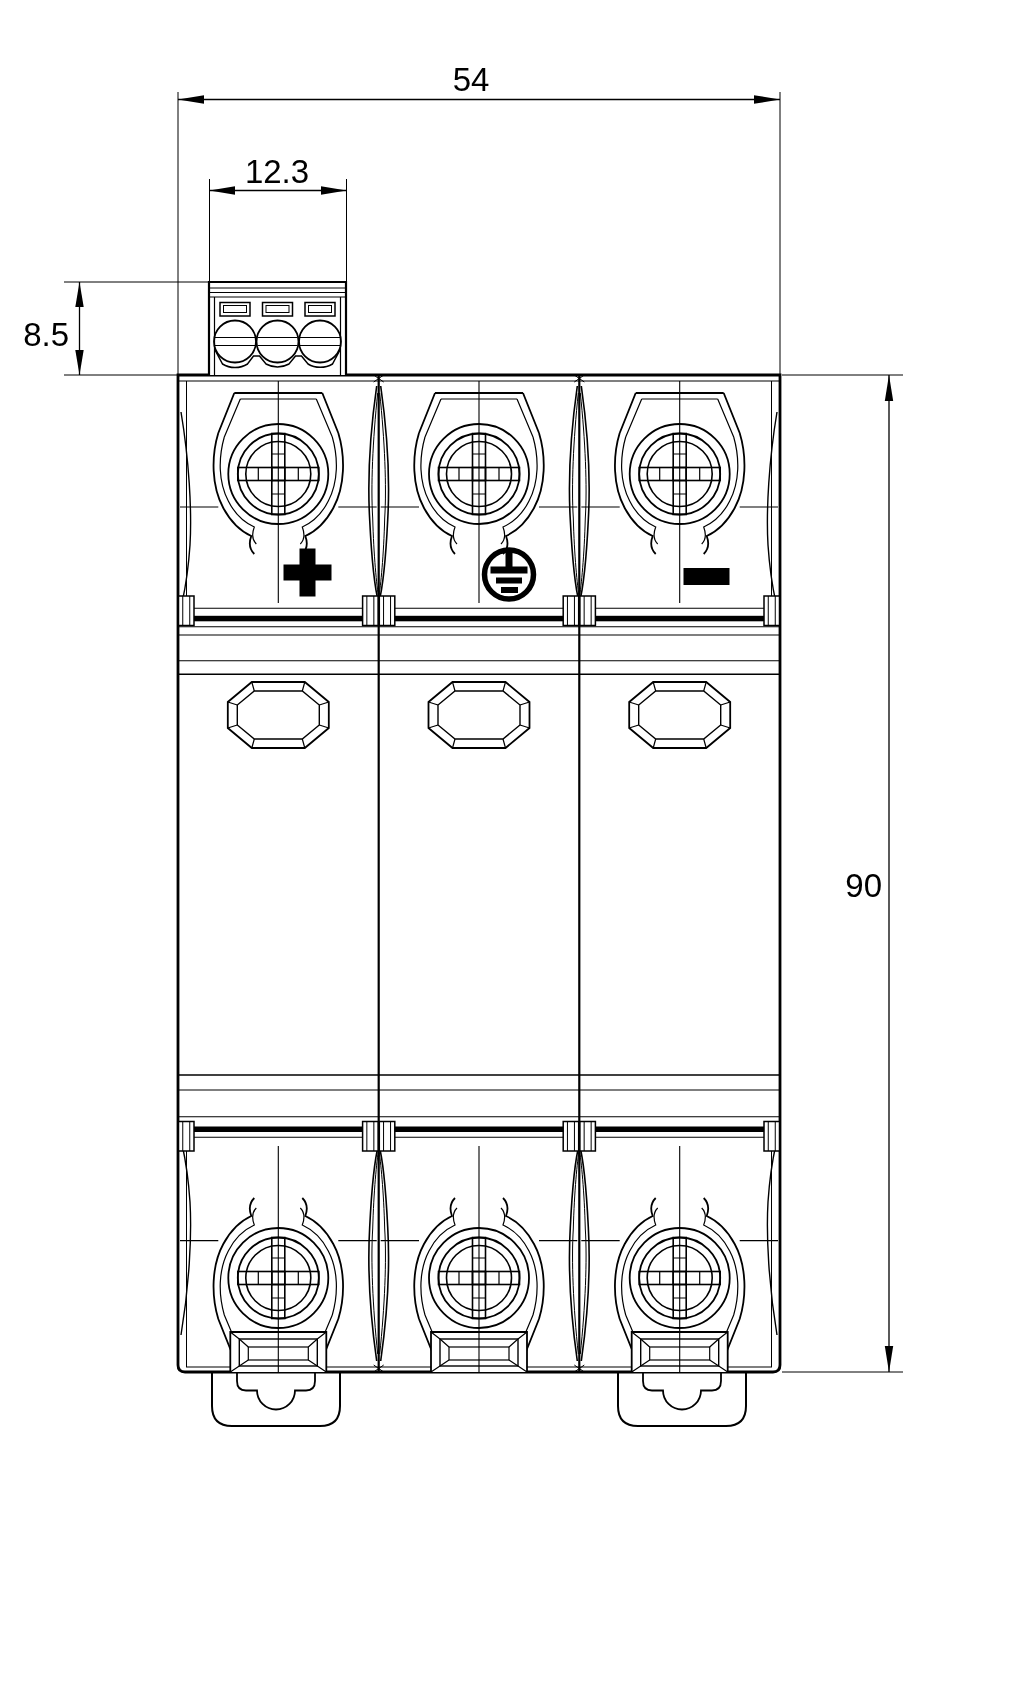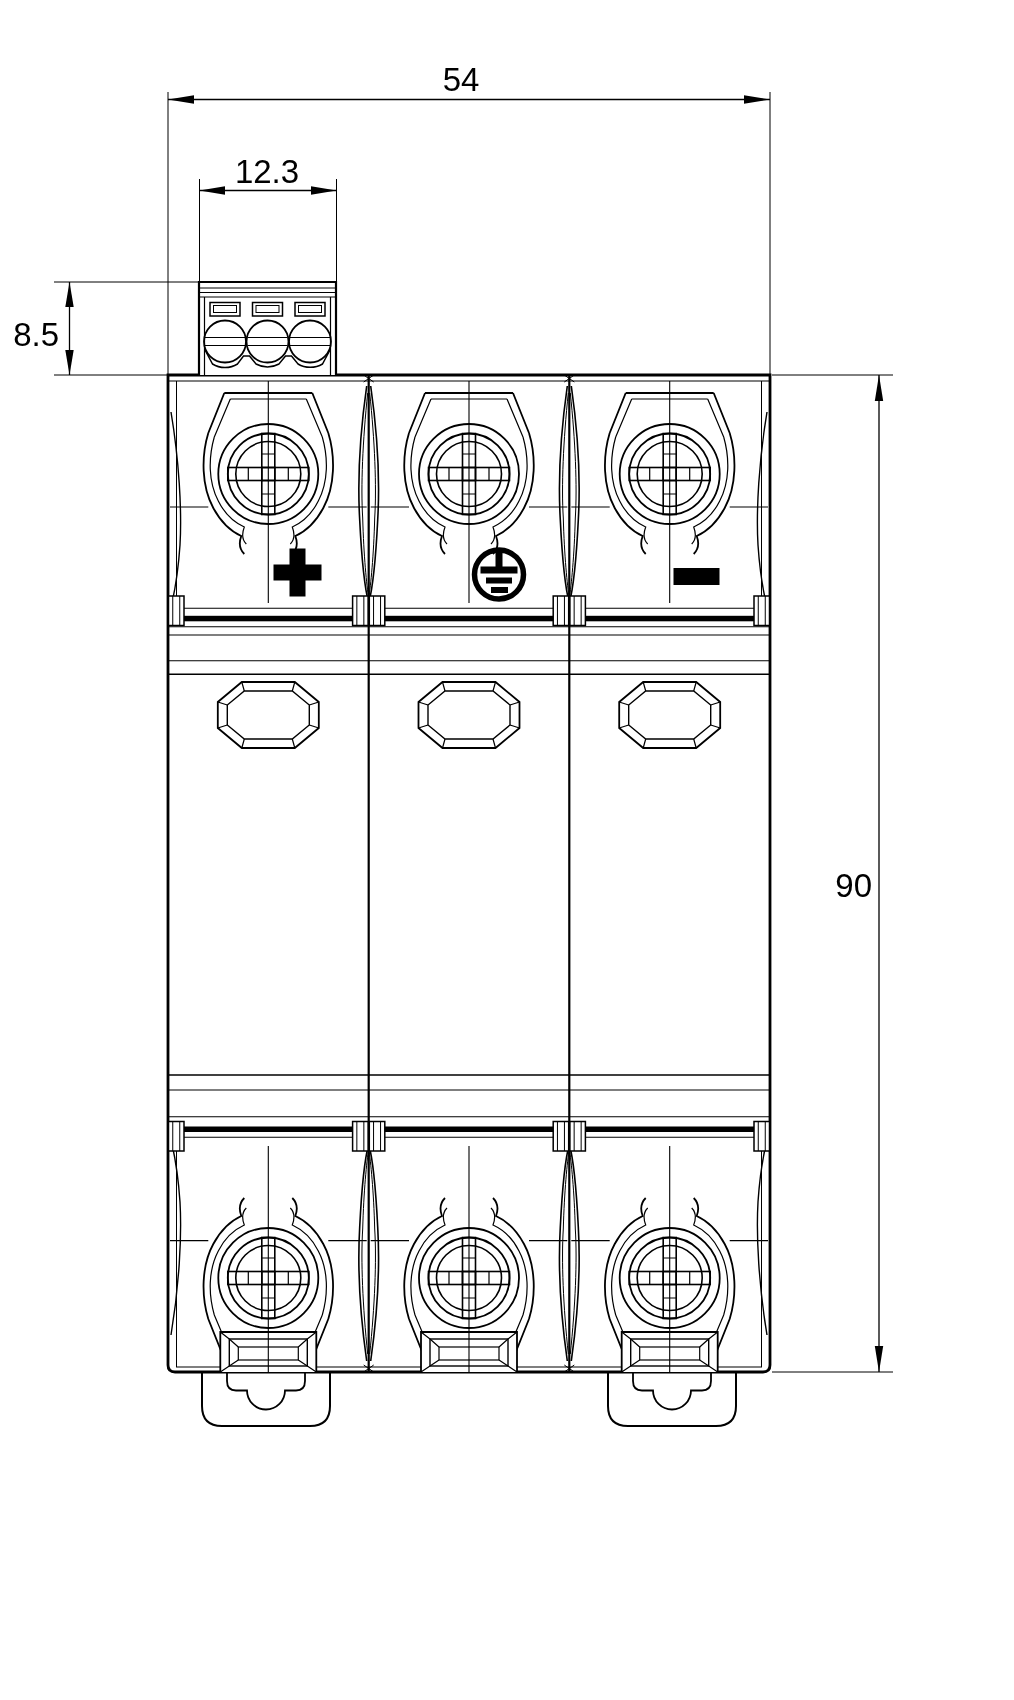--- a/index.html
+++ b/index.html
@@ -1,21 +1,21 @@
 <!DOCTYPE html>
 <html><head>
 <meta charset="utf-8">
 <style>
   html,body{margin:0;padding:0;}
   body{
     width:1014px;height:1700px;background:#ffffff;
     font-family:"Liberation Sans", sans-serif;
     position:relative;overflow:hidden;
   }
-  #stage{position:absolute;left:0;top:0;width:853px;height:1700px;}
+  #stage{position:absolute;left:10px;top:0;width:853px;height:1700px;}
   svg{display:block;}
   .ln{stroke:#000;fill:none;}
   .dimtxt{font-family:"Liberation Sans",sans-serif;font-size:33px;fill:#000;}
 </style>
 </head>
 <body>
 
 <div id="stage">
 <svg width="1014" height="1700" viewBox="0 0 1014 1700">
 

